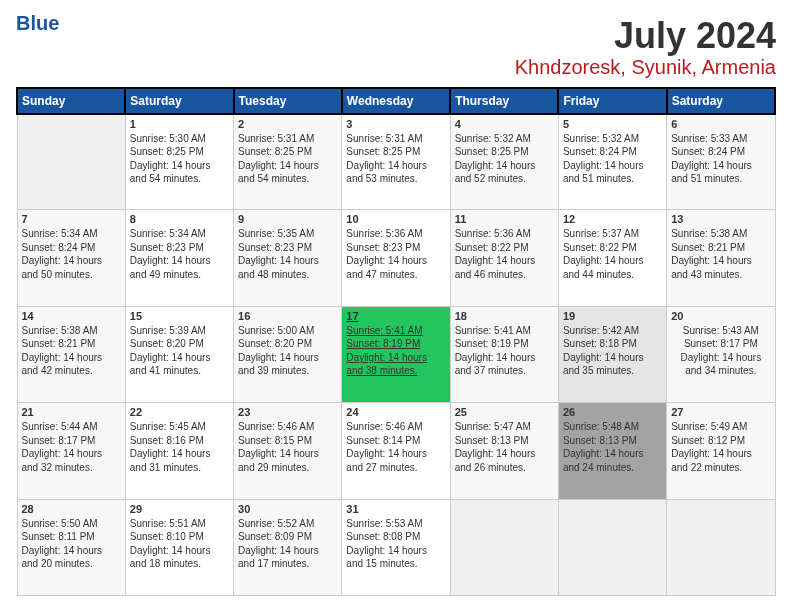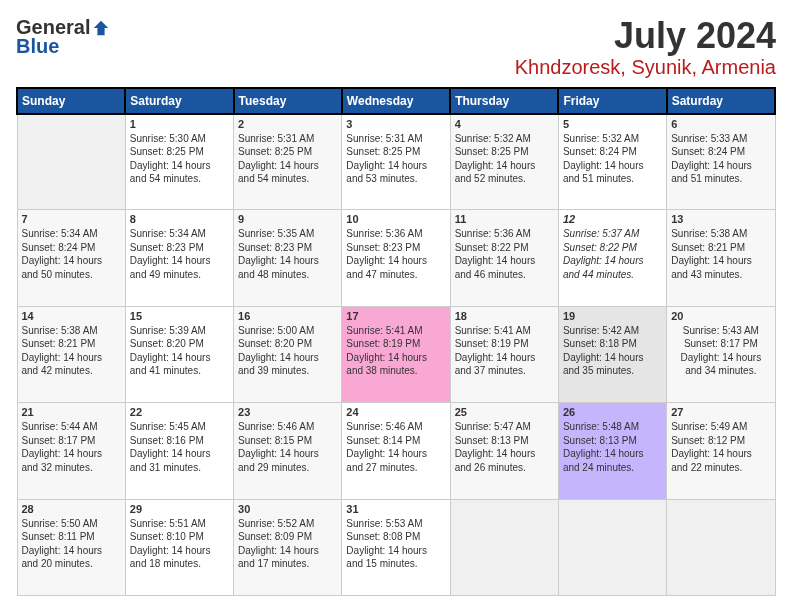--- a/index.html
+++ b/index.html
@@ -99,26 +99,20 @@
     .empty-cell {
       background: #f0f0f0 !important;
     }
   </style>
 </head>
 <body>
 
 <div class="page">
   <div class="header">
     <div class="logo">
-      <div class="logo-text">
-        <span class="logo-general">General</span>
-        <svg class="logo-icon" viewBox="0 0 20 20">
-          <polygon points="10,2 18,10 14,10 14,18 6,18 6,10 2,10" fill="#1a56a0"></polygon>
-        </svg>
-      </div>
       <div style="font-size:20px;font-weight:bold;color:#1a56a0;margin-top:-4px;">Blue</div>
     </div>
     <div class="title-block">
       <div class="month-title">July 2024</div>
       <div class="subtitle">Khndzoresk, Syunik, Armenia</div>
     </div>
   </div>
 
   <table class="calendar">
     <thead>
@@ -207,21 +201,21 @@
 Daylight: 14 hours
 and 47 minutes.</div>
           </td>
           <td style="background: rgb(247, 247, 247);">
             <span class="day-number">11</span>
             <div class="day-info" style="white-space: pre-line;">Sunrise: 5:36 AM
 Sunset: 8:22 PM
 Daylight: 14 hours
 and 46 minutes.</div>
           </td>
-          <td style="background: rgb(255, 255, 255); font-style: italic;">
+          <td style="background: rgb(255, 255, 255);">
             <span class="day-number">12</span>
             <div class="day-info" style="white-space: pre-line;">Sunrise: 5:37 AM
 Sunset: 8:22 PM
 Daylight: 14 hours
 and 44 minutes.</div>
           </td>
           <td style="background: rgb(247, 247, 247);">
             <span class="day-number">13</span>
             <div class="day-info" style="white-space: pre-line;">Sunrise: 5:38 AM
 Sunset: 8:21 PM
@@ -244,21 +238,21 @@
 Daylight: 14 hours
 and 41 minutes.</div>
           </td>
           <td style="background: rgb(247, 247, 247);">
             <span class="day-number">16</span>
             <div class="day-info" style="white-space: pre-line;">Sunrise: 5:00 AM
 Sunset: 8:20 PM
 Daylight: 14 hours
 and 39 minutes.</div>
           </td>
-          <td style="background: #f9a8d4;">
+          <td style="background: #22c55e; text-decoration: underline;">
             <span class="day-number">17</span>
             <div class="day-info" style="white-space: pre-line;">Sunrise: 5:41 AM
 Sunset: 8:19 PM
 Daylight: 14 hours
 and 38 minutes.</div>
           </td>
           <td style="background: rgb(247, 247, 247);">
             <span class="day-number">18</span>
             <div class="day-info" style="white-space: pre-line;">Sunrise: 5:41 AM
 Sunset: 8:19 PM
@@ -309,21 +303,21 @@
 Daylight: 14 hours
 and 27 minutes.</div>
           </td>
           <td style="background: rgb(247, 247, 247);">
             <span class="day-number">25</span>
             <div class="day-info" style="white-space: pre-line;">Sunrise: 5:47 AM
 Sunset: 8:13 PM
 Daylight: 14 hours
 and 26 minutes.</div>
           </td>
-          <td style="background: #c4b5fd;">
+          <td style="background: #a3a3a3;">
             <span class="day-number">26</span>
             <div class="day-info" style="white-space: pre-line;">Sunrise: 5:48 AM
 Sunset: 8:13 PM
 Daylight: 14 hours
 and 24 minutes.</div>
           </td>
           <td style="background: rgb(247, 247, 247);">
             <span class="day-number">27</span>
             <div class="day-info" style="white-space: pre-line;">Sunrise: 5:49 AM
 Sunset: 8:12 PM

